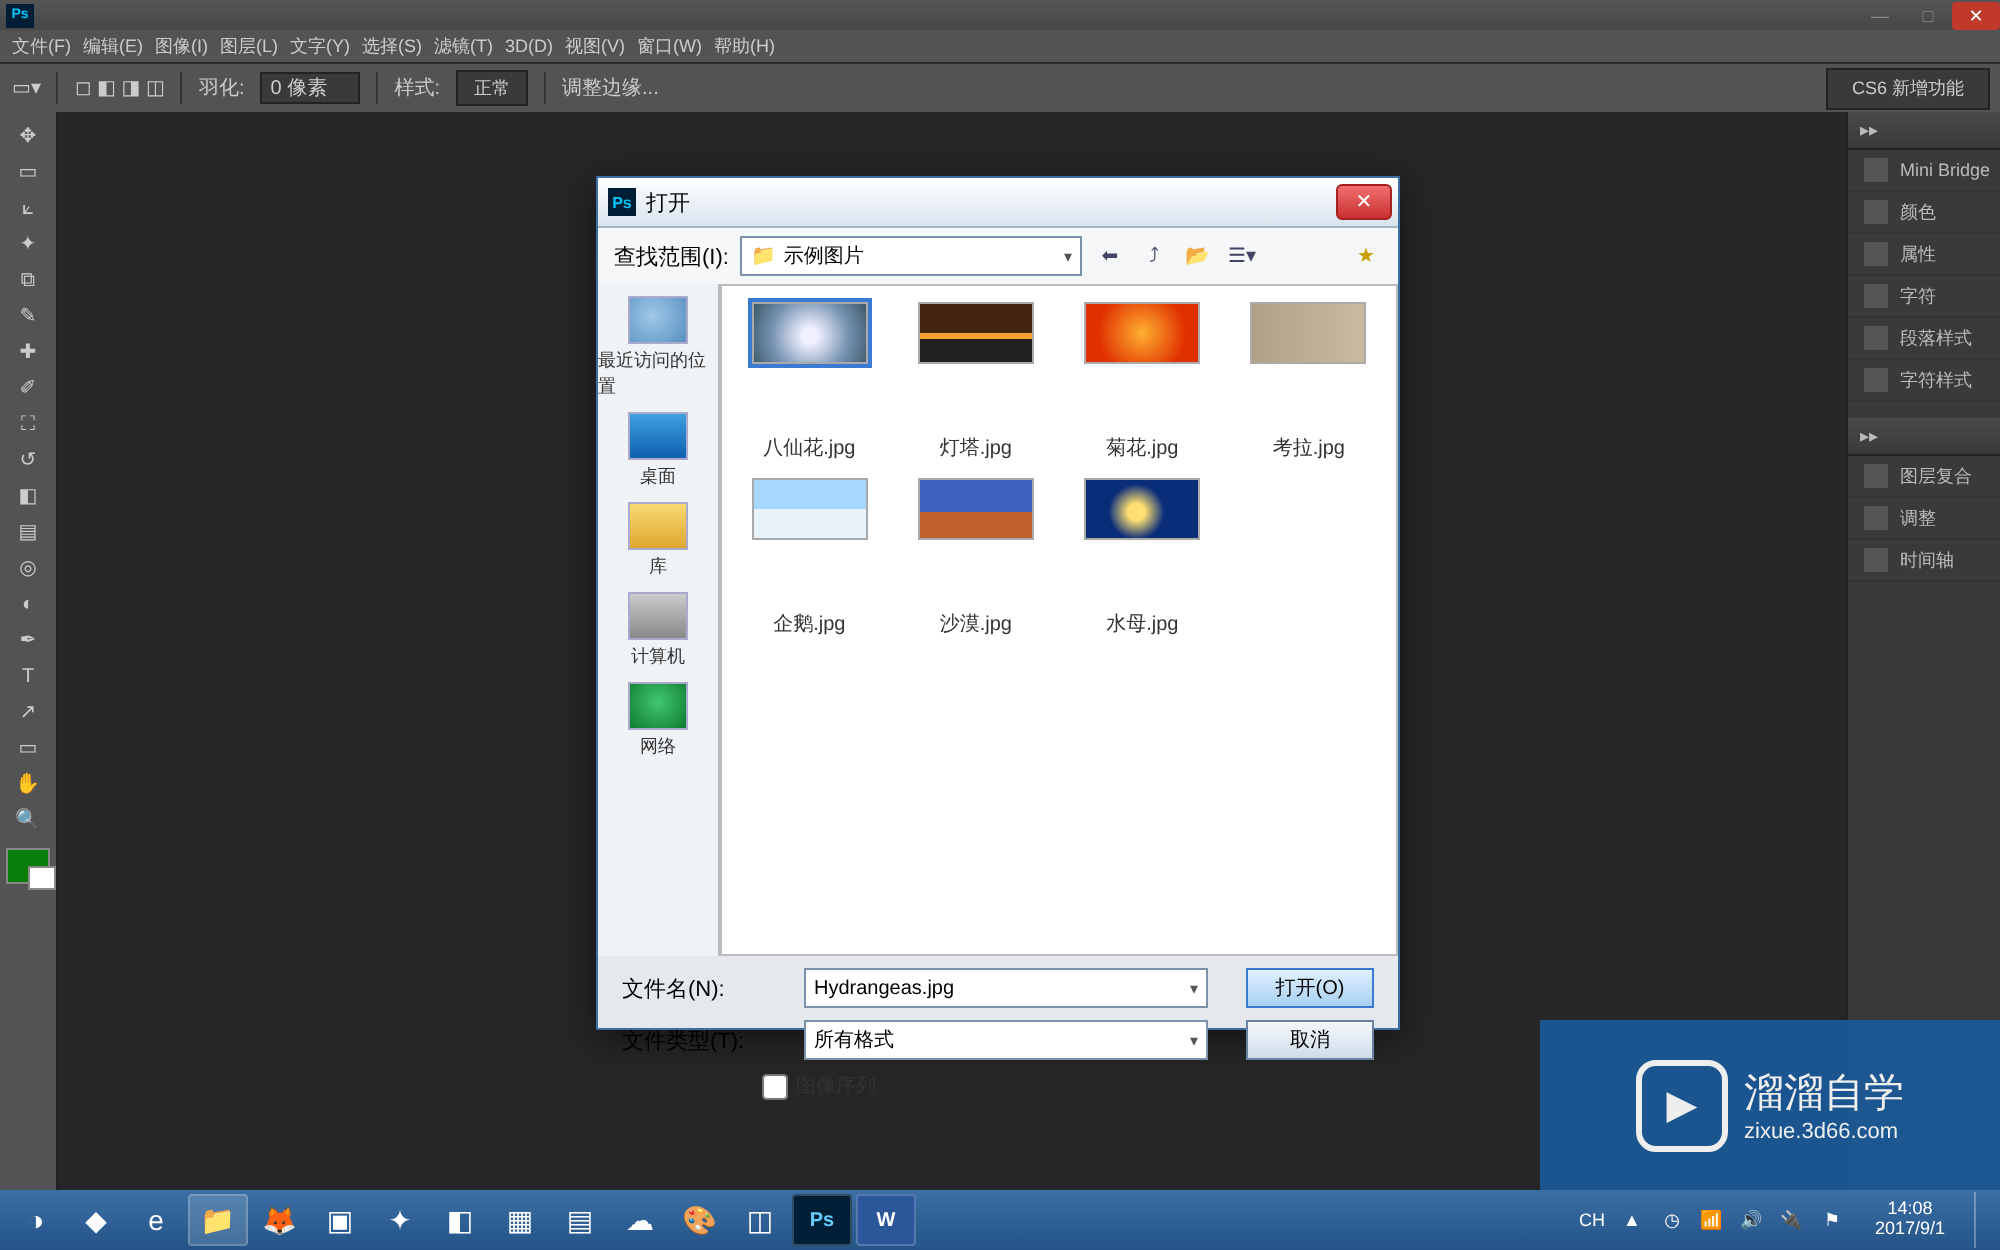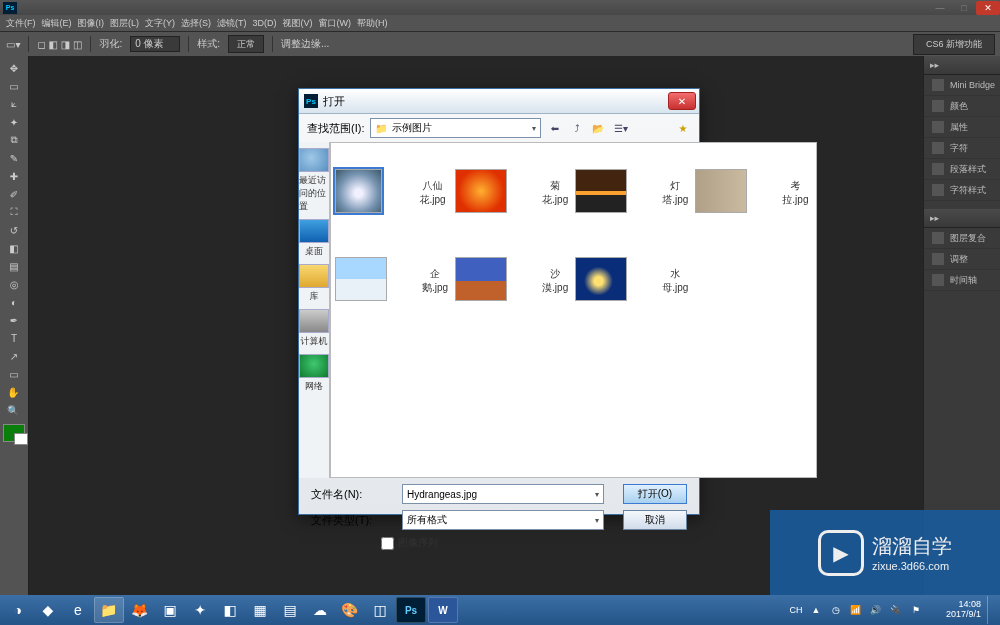--- a/index.html
+++ b/index.html
@@ -34,31 +34,31 @@
 
 
 .dlg{position:absolute;left:298px;top:88px;width:400px;height:425px;background:linear-gradient(#f7f8f9,#e4e8ec);border:1px solid #3a6ea5;box-shadow:0 4px 16px rgba(0,0,0,.5);}
 .dlg-title{height:24px;background:linear-gradient(#fff,#d8e4ee);display:flex;align-items:center;font-size:11px;padding-left:5px;border-bottom:1px solid #a0b4c8;}
 .dlg-title .ico{width:14px;height:14px;background:#001e36;color:#00c8ff;font-size:8px;display:flex;align-items:center;justify-content:center;margin-right:5px;font-weight:bold;}
 .dlg-title .close{margin-left:auto;width:26px;height:16px;background:linear-gradient(#f26f6f,#c83030);border:1px solid #a52020;border-radius:3px;color:#fff;display:flex;align-items:center;justify-content:center;font-size:10px;margin-right:3px;}
 .dlg-top{height:28px;display:flex;align-items:center;padding:0 8px;font-size:11px;gap:6px;}
 .dlg-top .combo{flex:1;height:18px;border:1px solid #7a91a9;background:#fff;font-size:10px;display:flex;align-items:center;padding:0 4px;gap:4px;}
 .dlg-top .combo .arr{margin-left:auto;font-size:8px;color:#555;}
 .dlg-top .tbtn{width:16px;height:16px;display:flex;align-items:center;justify-content:center;font-size:10px;color:#446;}
-.dlg-body{display:flex;height:336px;}
+.dlg-body{display:flex;height:336px;justify-content:center;}
 .dlg-nav{width:60px;background:#f0f3f6;border-right:1px solid #bbb;display:flex;flex-direction:column;align-items:center;padding-top:4px;gap:2px;}
 .dlg-nav .navitem{font-size:9px;color:#333;display:flex;flex-direction:column;align-items:center;gap:2px;padding:2px 0;}
 .dlg-nav .navico{width:28px;height:22px;background:#d8e0e8;border:1px solid #aac;}
 .dlg-nav .navico.recent{background:radial-gradient(circle at 40% 40%,#a0c8e8,#5890c0);}
 .dlg-nav .navico.desktop{background:linear-gradient(#3fa0e0,#1060b0);}
 .dlg-nav .navico.lib{background:linear-gradient(#f8d870,#e0a830);}
 .dlg-nav .navico.pc{background:linear-gradient(#ccc,#888);}
 .dlg-nav .navico.net{background:radial-gradient(circle at 50% 40%,#40c870,#0f7a2f);}
 .dlg-files{flex:1;background:#fff;padding:8px 4px;display:grid;grid-template-columns:repeat(4,1fr);grid-auto-rows:80px;gap:8px 4px;align-content:start;border:1px solid #bbb;margin:0 0 0 0;}
-.file{display:flex;flex-direction:row;align-items:center;font-size:10px;color:#333;gap:32px;}
+.file{display:flex;flex-direction:column;align-items:center;font-size:10px;color:#333;gap:32px;}
 .file.sel .thumb{outline:2px solid #3a7ad3;}
 .file .thumb{width:56px;height:42px;border:1px solid #aaa;background:#888;}
 .file .fname{margin-top:3px;text-align:center;}
 .dlg-bottom{padding:6px 12px;font-size:11px;display:grid;grid-template-columns:72px 1fr 64px;gap:6px 19px;align-items:center;}
 .dlg-bottom .ddl{height:18px;border:1px solid #7a91a9;background:#fff;font-size:10px;display:flex;align-items:center;padding:0 4px;}
 .dlg-bottom .ddl .arr{margin-left:auto;font-size:8px;color:#555;}
 .dlg-bottom .btn{height:18px;border:1px solid #6a83a0;background:linear-gradient(#f4f8fb,#d0dceb);font-size:10px;display:flex;align-items:center;justify-content:center;text-align:center;}
 .dlg-bottom .btn.open{background:linear-gradient(#e0f0ff,#a8d0f0);border-color:#3a7ad3;}
 .dlg .chk{font-size:10px;color:#333;display:flex;align-items:center;gap:4px;padding-left:82px;padding-bottom:6px;}
 .dlg .chk input{margin:0;}
@@ -72,21 +72,21 @@
 .thumb.t5{background:linear-gradient(#4060c0 0 55%,#c0602a 55%);}
 .thumb.t6{background:radial-gradient(circle at 45% 55%,#ffe070 12%,#0a2d7a 40%);}
 .thumb.t7{background:radial-gradient(circle at 50% 55%,#f8d020 30%,#205a18 50%);}
 
 
 .taskbar{position:absolute;left:0;right:0;bottom:0;height:30px;background:linear-gradient(#3b6fa5,#245488);display:flex;align-items:center;padding:0 4px;}
 .taskbar .tb{width:28px;height:24px;margin-right:2px;display:flex;align-items:center;justify-content:center;font-size:14px;color:#fff;}
 .taskbar .tb.app{background:rgba(255,255,255,.15);border:1px solid rgba(255,255,255,.2);border-radius:2px;}
 .taskbar .tray{margin-left:auto;display:flex;align-items:center;gap:6px;color:#fff;font-size:9px;}
 .taskbar .tray .ti{width:14px;height:14px;display:flex;align-items:center;justify-content:center;}
-.taskbar .clock{width:52px;text-align:right;line-height:1.1;font-size:9px;}
+.taskbar .clock{width:52px;text-align:center;line-height:1.1;font-size:9px;}
 
 
 .watermark{position:absolute;right:0;bottom:30px;width:230px;height:85px;background:#1b5a99;color:#fff;display:flex;align-items:center;justify-content:center;gap:8px;font-size:20px;opacity:.92;}
 .watermark .play{width:40px;height:40px;border:3px solid #fff;border-radius:10px;display:flex;align-items:center;justify-content:center;font-size:20px;}
 .watermark .sub{font-size:11px;}
 </style>
 </head>
 <body>
 
 <div class="ps-window">
@@ -242,26 +242,26 @@
           <div class="navico net"></div>
           <span>网络</span>
         </div>
     </div>
     <div class="dlg-files" id="file-grid">
         <div class="file sel">
           <div class="thumb t0"></div>
           <div class="fname">八仙花.jpg</div>
         </div>
         <div class="file">
+          <div class="thumb t1"></div>
+          <div class="fname">灯塔.jpg</div>
+        </div>
+        <div class="file">
           <div class="thumb t2"></div>
           <div class="fname">菊花.jpg</div>
-        </div>
-        <div class="file">
-          <div class="thumb t1"></div>
-          <div class="fname">灯塔.jpg</div>
         </div>
         <div class="file">
           <div class="thumb t3"></div>
           <div class="fname">考拉.jpg</div>
         </div>
         <div class="file">
           <div class="thumb t4"></div>
           <div class="fname">企鹅.jpg</div>
         </div>
         <div class="file">

